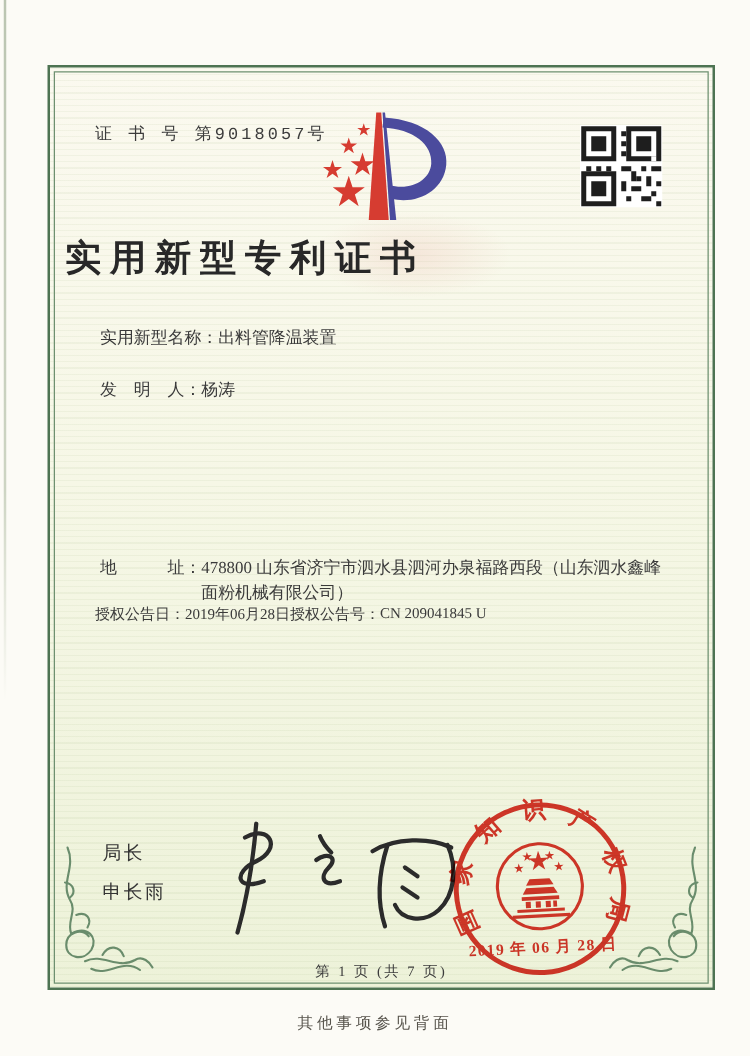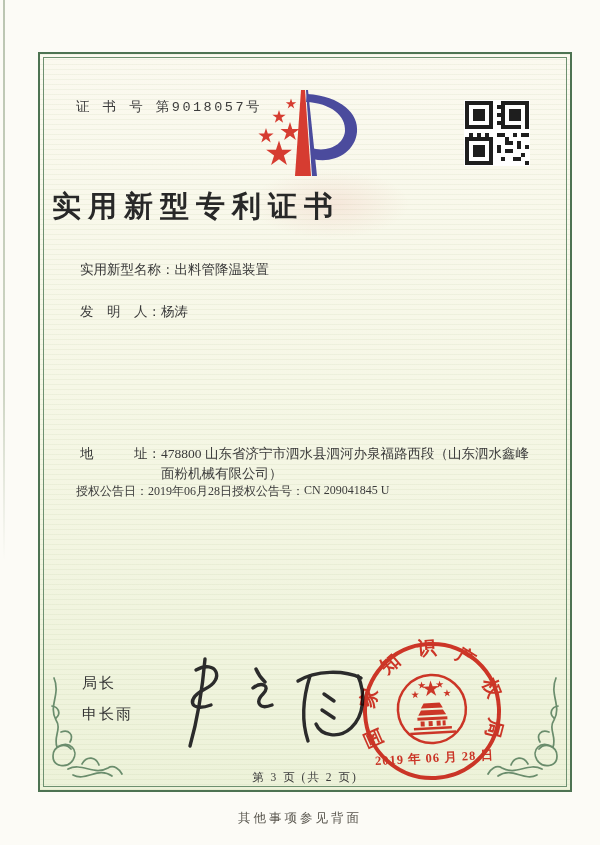--- a/index.html
+++ b/index.html
@@ -204,17 +204,17 @@
             <rect x="70" y="84" width="4" height="5"></rect>
             <rect x="78" y="84" width="4" height="5"></rect>
             <rect x="84" y="84" width="3" height="5"></rect>
           <rect x="55" y="90" width="38" height="2.5"></rect>
           <rect x="51" y="94.5" width="46" height="2.5"></rect>
         </g>
       </svg>
       <div class="seal-date">2019 年 06 月 28 日</div>
     </div>
 
-    <div class="page-no">第 3 页 (共 2 页)</div>
+    <div class="page-no">第 1 页 (共 7 页)</div>
   </div>
 
   <div class="back-note">其他事项参见背面</div>
 </div>
 
 </body></html>

